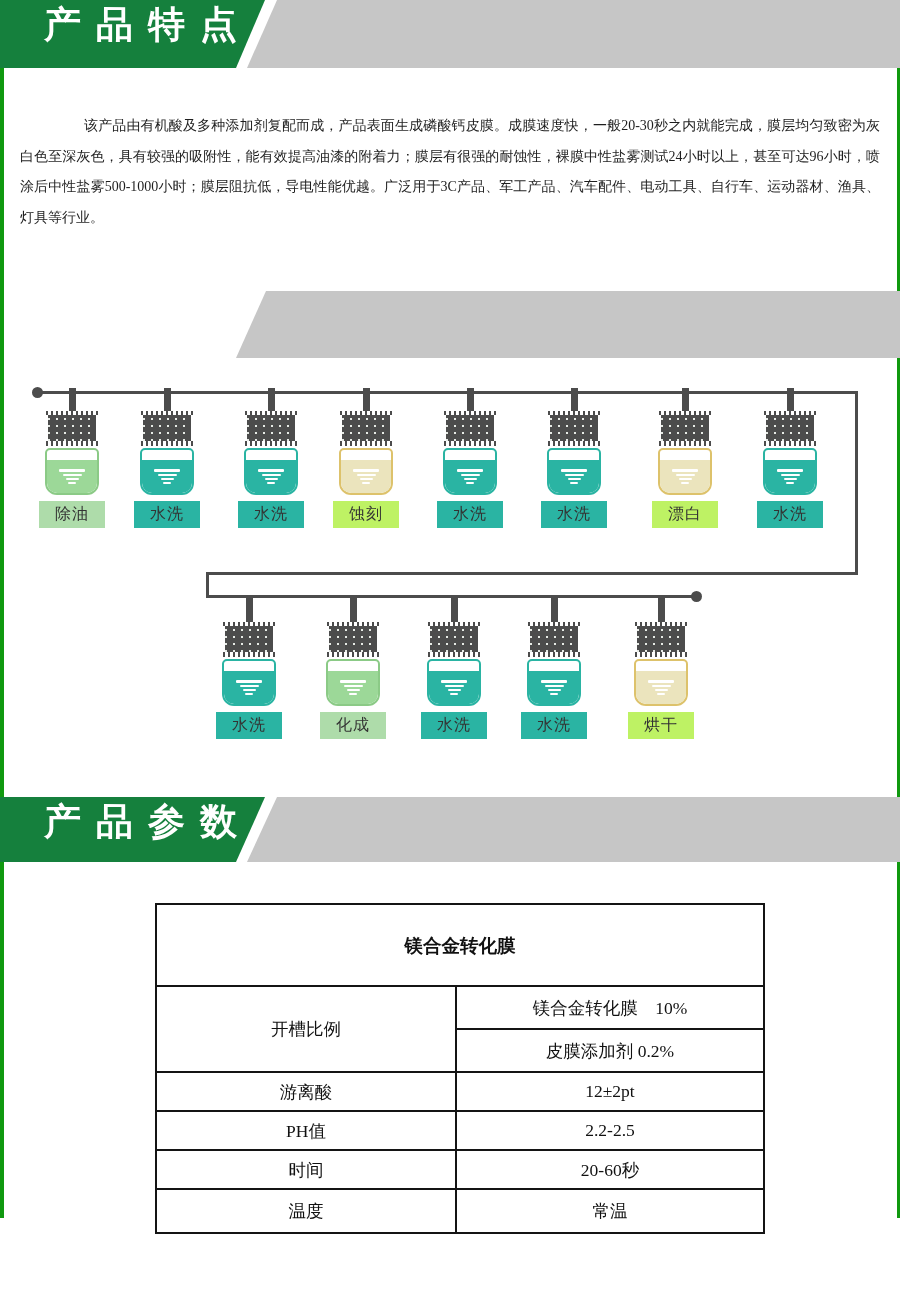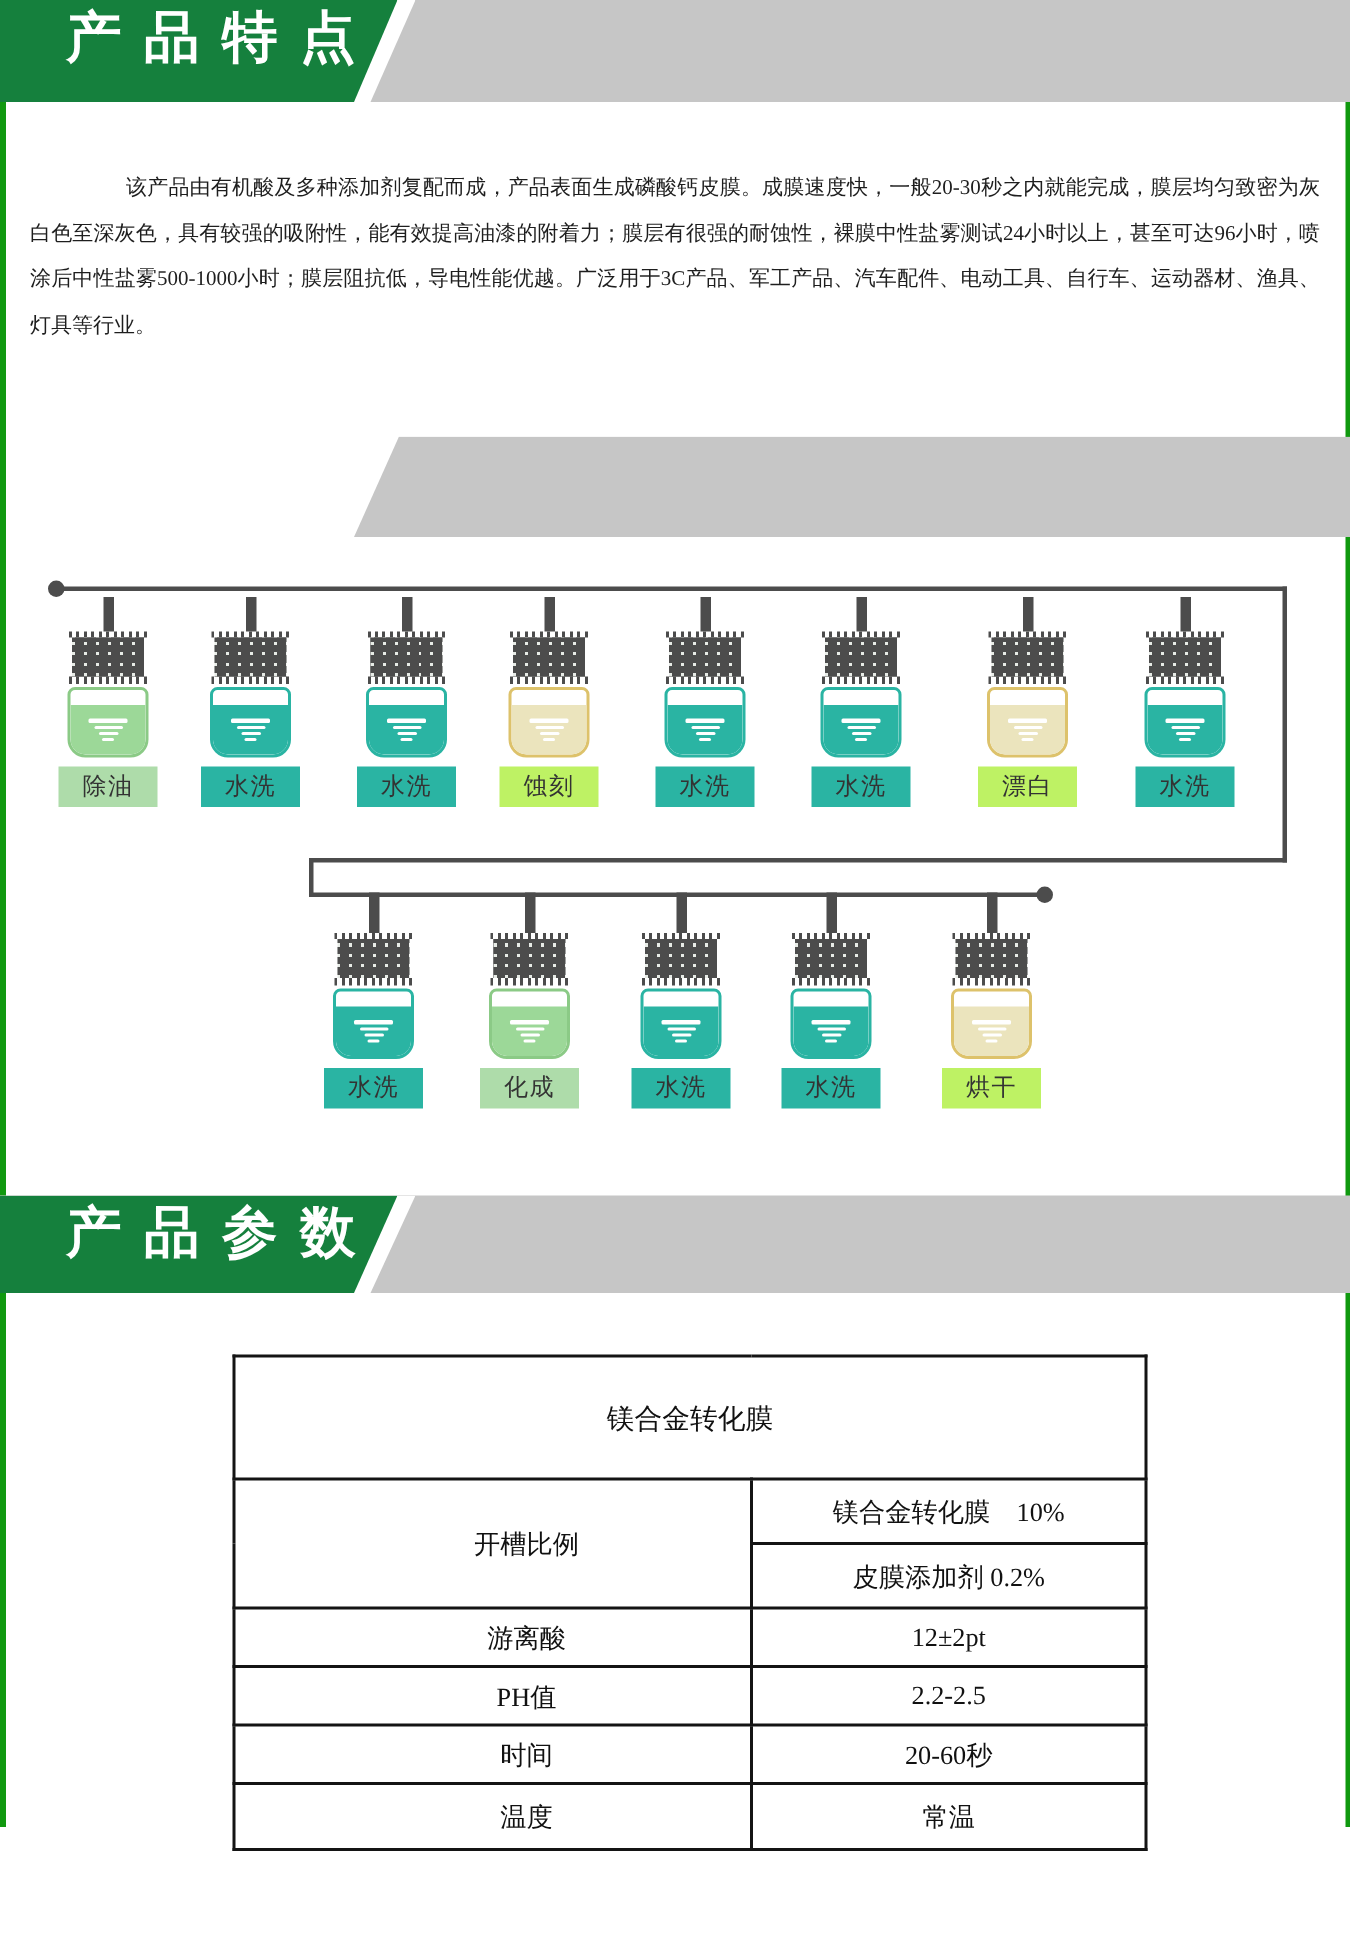--- a/index.html
+++ b/index.html
@@ -30,21 +30,21 @@
 
   
   .gray-slab{position:absolute;left:236px;top:291px;width:664px;height:67px;background:#c6c6c6;
        clip-path:polygon(30px 0,100% 0,100% 100%,0 100%);z-index:2;}
 
   
   .pipe{position:absolute;background:#4c4c4c;z-index:2;}
   .dot{position:absolute;width:11px;height:11px;border-radius:50%;background:#4c4c4c;z-index:3;}
 
   .prow{position:absolute;left:0;width:900px;z-index:3;}
-  #prow1{top:398px;height:145px;}
+  #prow1{top:388px;height:145px;}
   #prow2{top:595px;height:148px;}
 
   .station{position:absolute;top:0;width:80px;display:flex;flex-direction:column;align-items:center;}
   .hanger{width:7px;background:#4c4c4c;}
   #prow1 .hanger{height:23px;}
   #prow2 .hanger{height:27px;}
   .fringe{width:52px;height:4px;
        background:repeating-linear-gradient(90deg,#4c4c4c 0 2px,transparent 2px 5px);}
   .fringe.bot{height:5px;}
   .basket{width:48px;height:26px;background-color:#e7ebe6;
@@ -72,25 +72,25 @@
   .station.green .tag{background:#aedcaa;}
 
   .station.yellow .tank{border-color:#ddc26b;}
   .station.yellow .liquid{background:#ebe4bd;}
   .station.yellow .tag{background:#bef264;}
 
   
   .spec{position:absolute;left:155px;top:903px;width:610px;border-collapse:collapse;z-index:2;
        font-size:17.5px;color:#111111;}
   .spec td{border:2px solid #141414;text-align:center;vertical-align:middle;padding:0;}
-  .spec .thead{height:80px;font-weight:normal;font-size:18.5px;}
+  .spec .thead{height:80px;font-weight:bold;font-size:18.5px;}
   .spec .sub{height:41px;}
   .spec .r{height:39px;}
   .spec .rlast{height:44px;}
-  .spec td.c1{width:298px;padding-left:45px;}
+  .spec td.c1{width:298px;}
 </style>
 </head>
 <body>
 
 <div class="edge left"></div>
 <div class="edge right"></div>
 
 <div class="banner" id="banner-features">
   <div class="band-gray"></div>
   <div class="band-white"></div>

